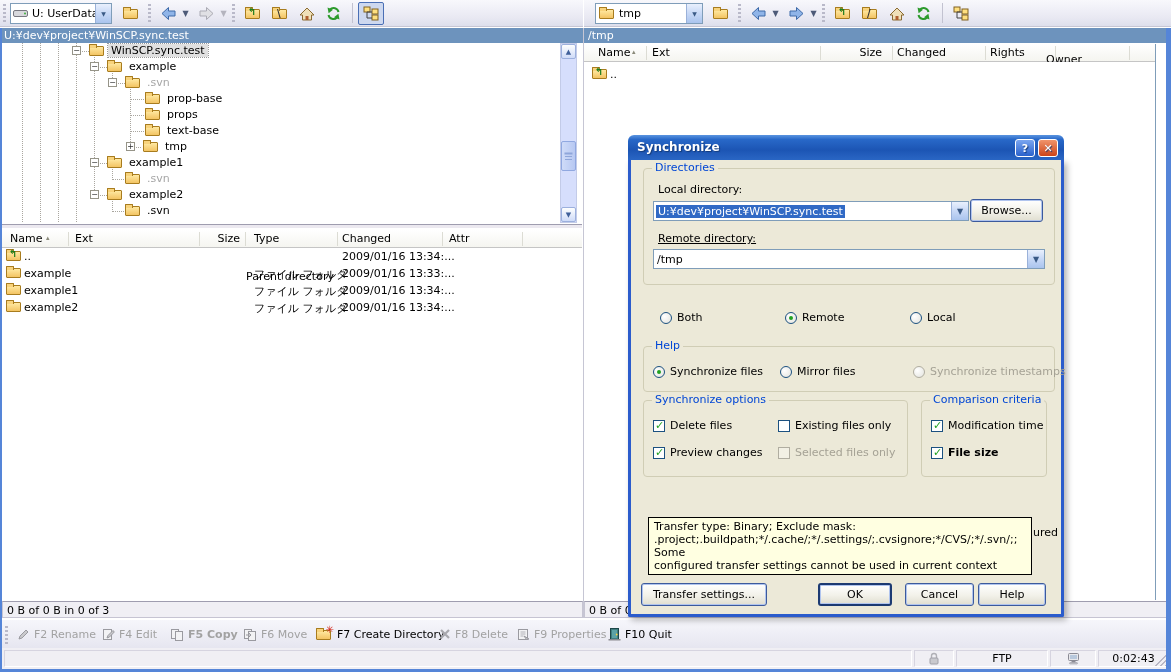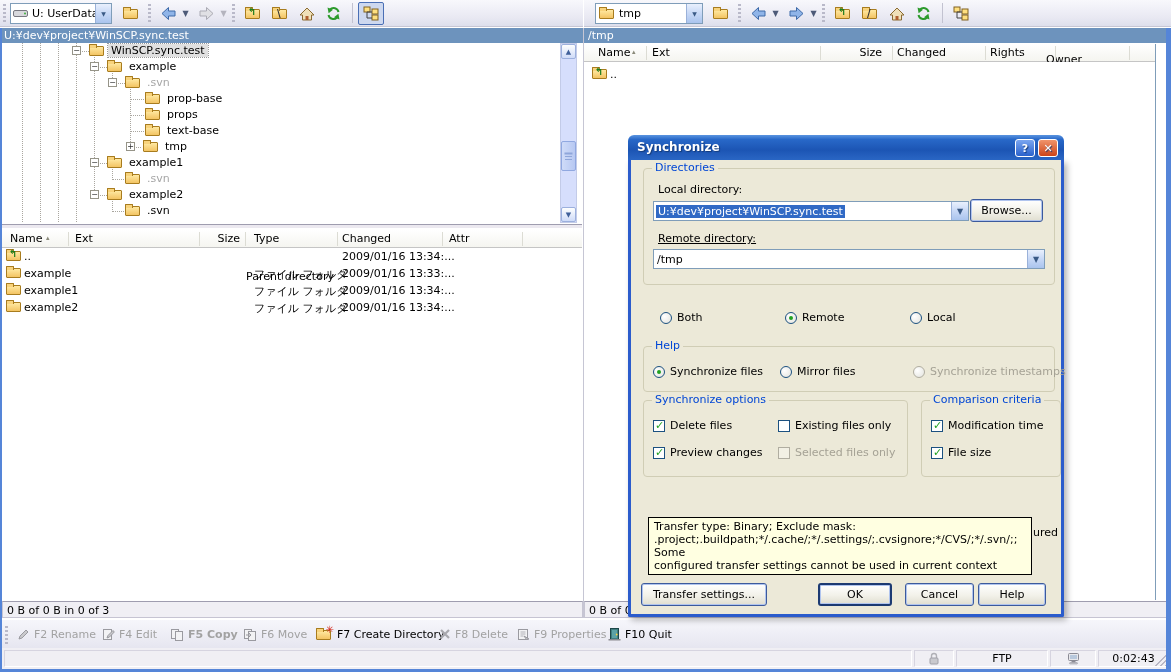--- a/index.html
+++ b/index.html
@@ -532,27 +532,27 @@
     </div>
     <span class="cbox on" style="left:22px;top:260px;"></span>
     <span class="clabel" style="left:39px;top:259px;">Delete files</span>
     <span class="cbox" style="left:147px;top:260px;"></span>
     <span class="clabel" style="left:164px;top:259px;">Existing files only</span>
     <span class="cbox on" style="left:22px;top:287px;"></span>
     <span class="clabel" style="left:39px;top:286px;">Preview changes</span>
     <span class="cbox dis" style="left:147px;top:287px;"></span>
     <span class="clabel dis" style="left:164px;top:286px;">Selected files only</span>
 
-    <div class="group" style="left:290px;top:240px;width:140px;height:77px;">
+    <div class="group" style="left:290px;top:240px;width:126px;height:77px;">
       <span class="gcap">Comparison criteria</span>
     </div>
     <span class="cbox on" style="left:300px;top:260px;"></span>
     <span class="clabel" style="left:317px;top:259px;">Modification time</span>
     <span class="cbox on" style="left:300px;top:287px;"></span>
-    <span class="clabel" style="left:317px;top:286px;">File size</span>
+    <span class="clabel" style="left:317px;top:286px;font-weight:bold;">File size</span>
 
     <span id="ured-frag">ured</span>
     <span class="cbox" style="left:22px;top:401px;"></span>
     <span class="clabel" style="left:39px;top:400px;">Use same options next time</span>
 
     <div id="tooltip">Transfer type: Binary; Exclude mask:
 .project;.buildpath;*/.cache/;*/.settings/;.cvsignore;*/CVS/;*/.svn/;; Some
 configured transfer settings cannot be used in current context</div>
 
     <div class="btn blue" style="left:10px;top:423px;width:126px;">Transfer settings...</div>

